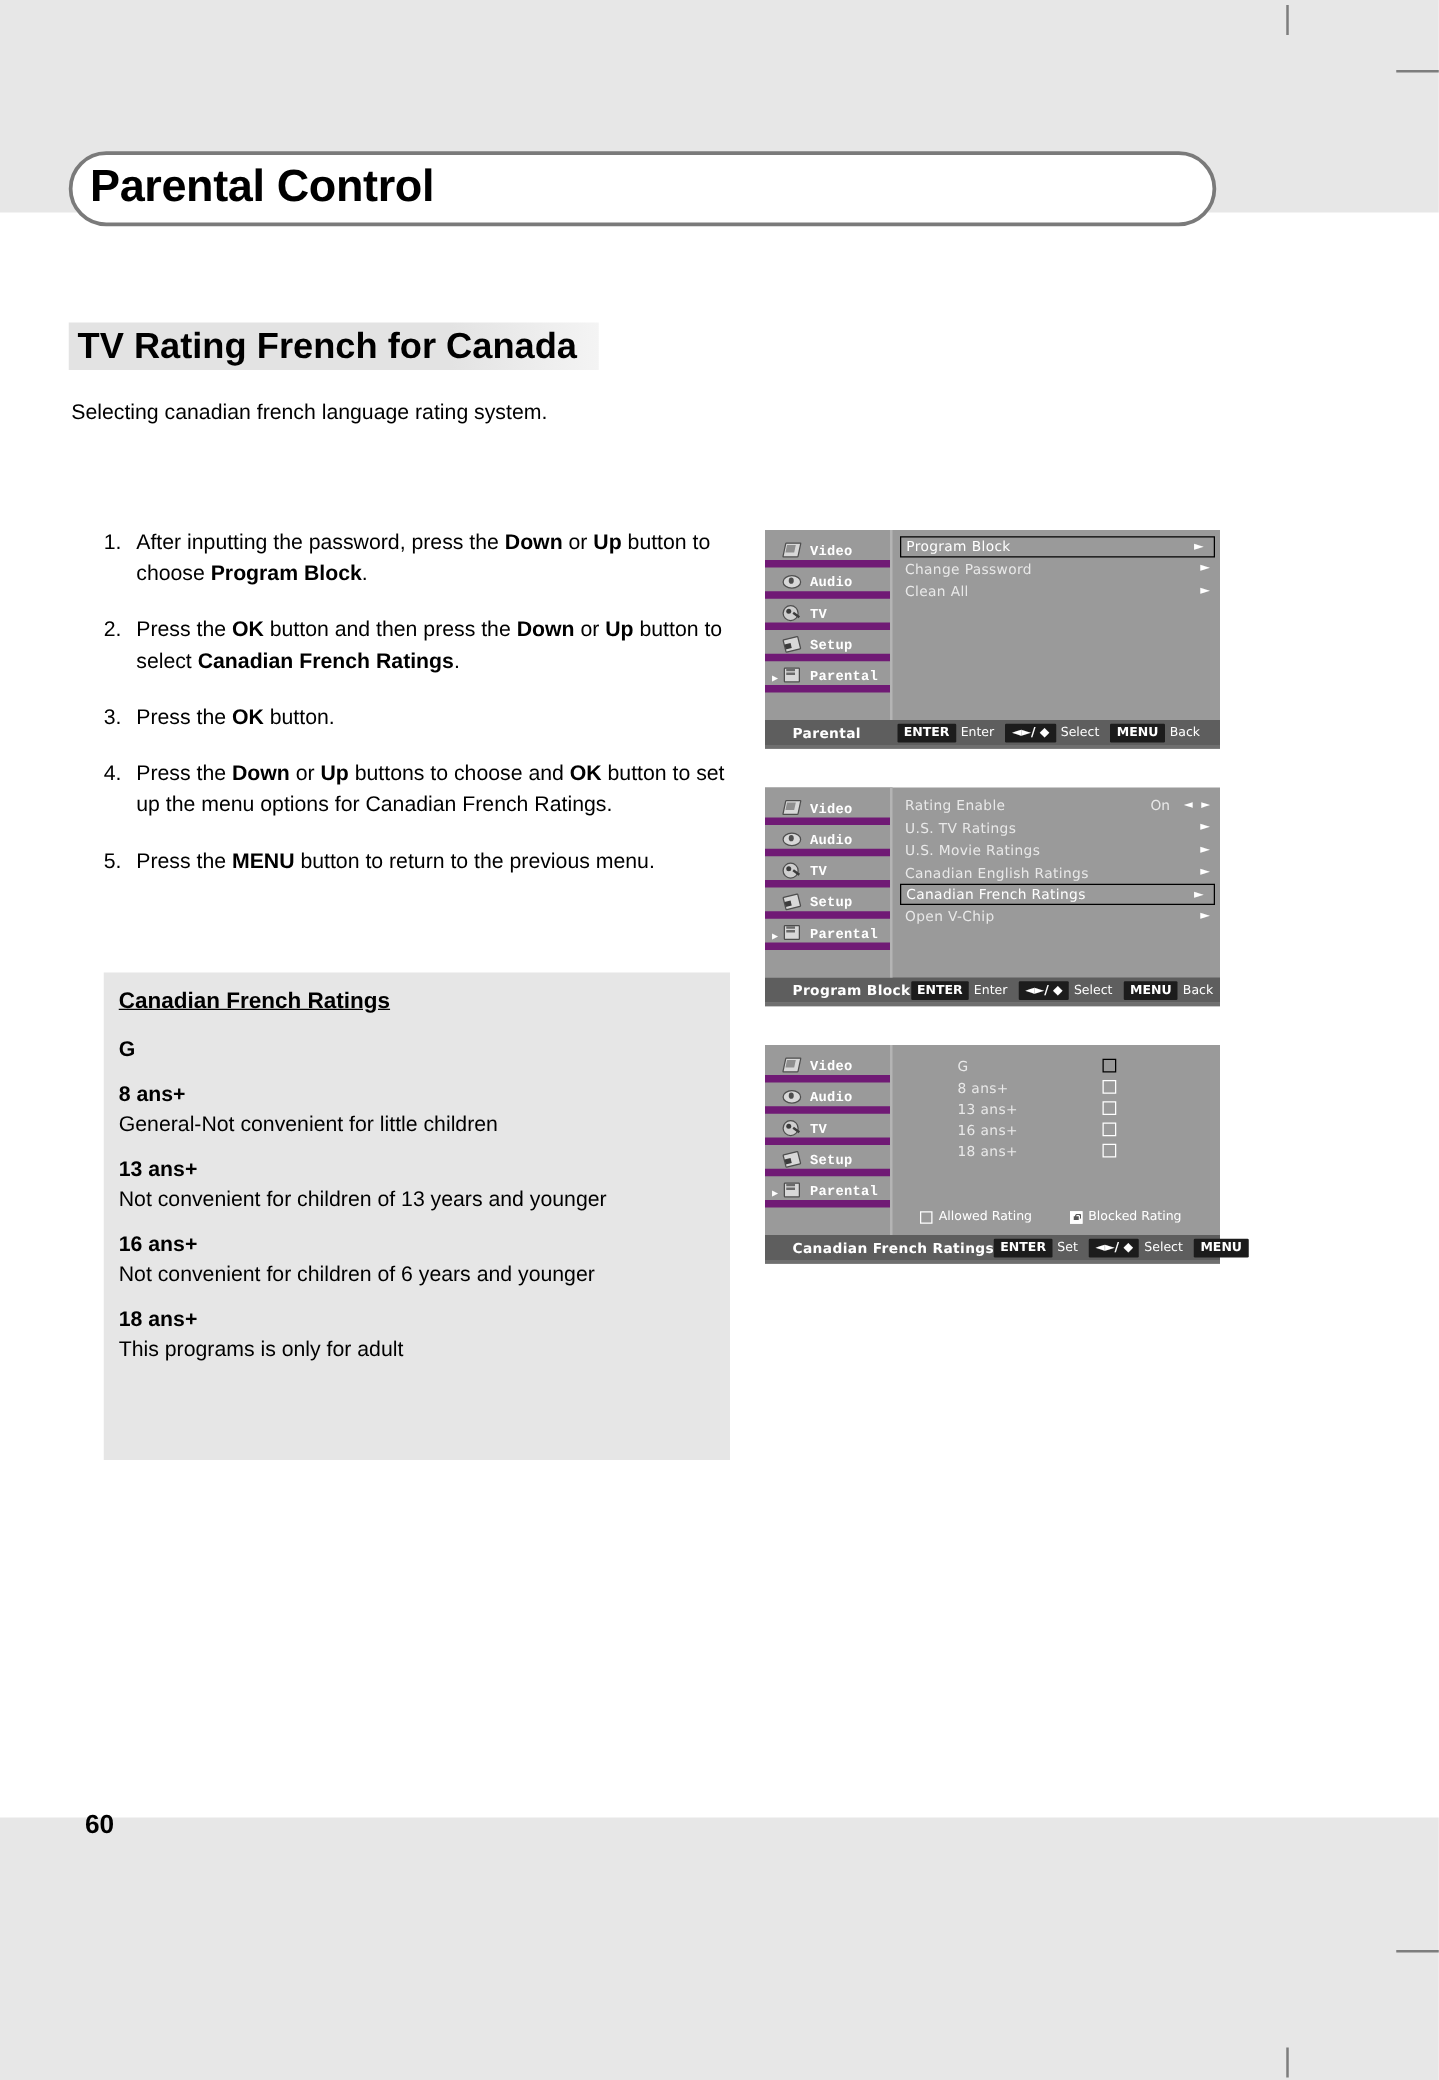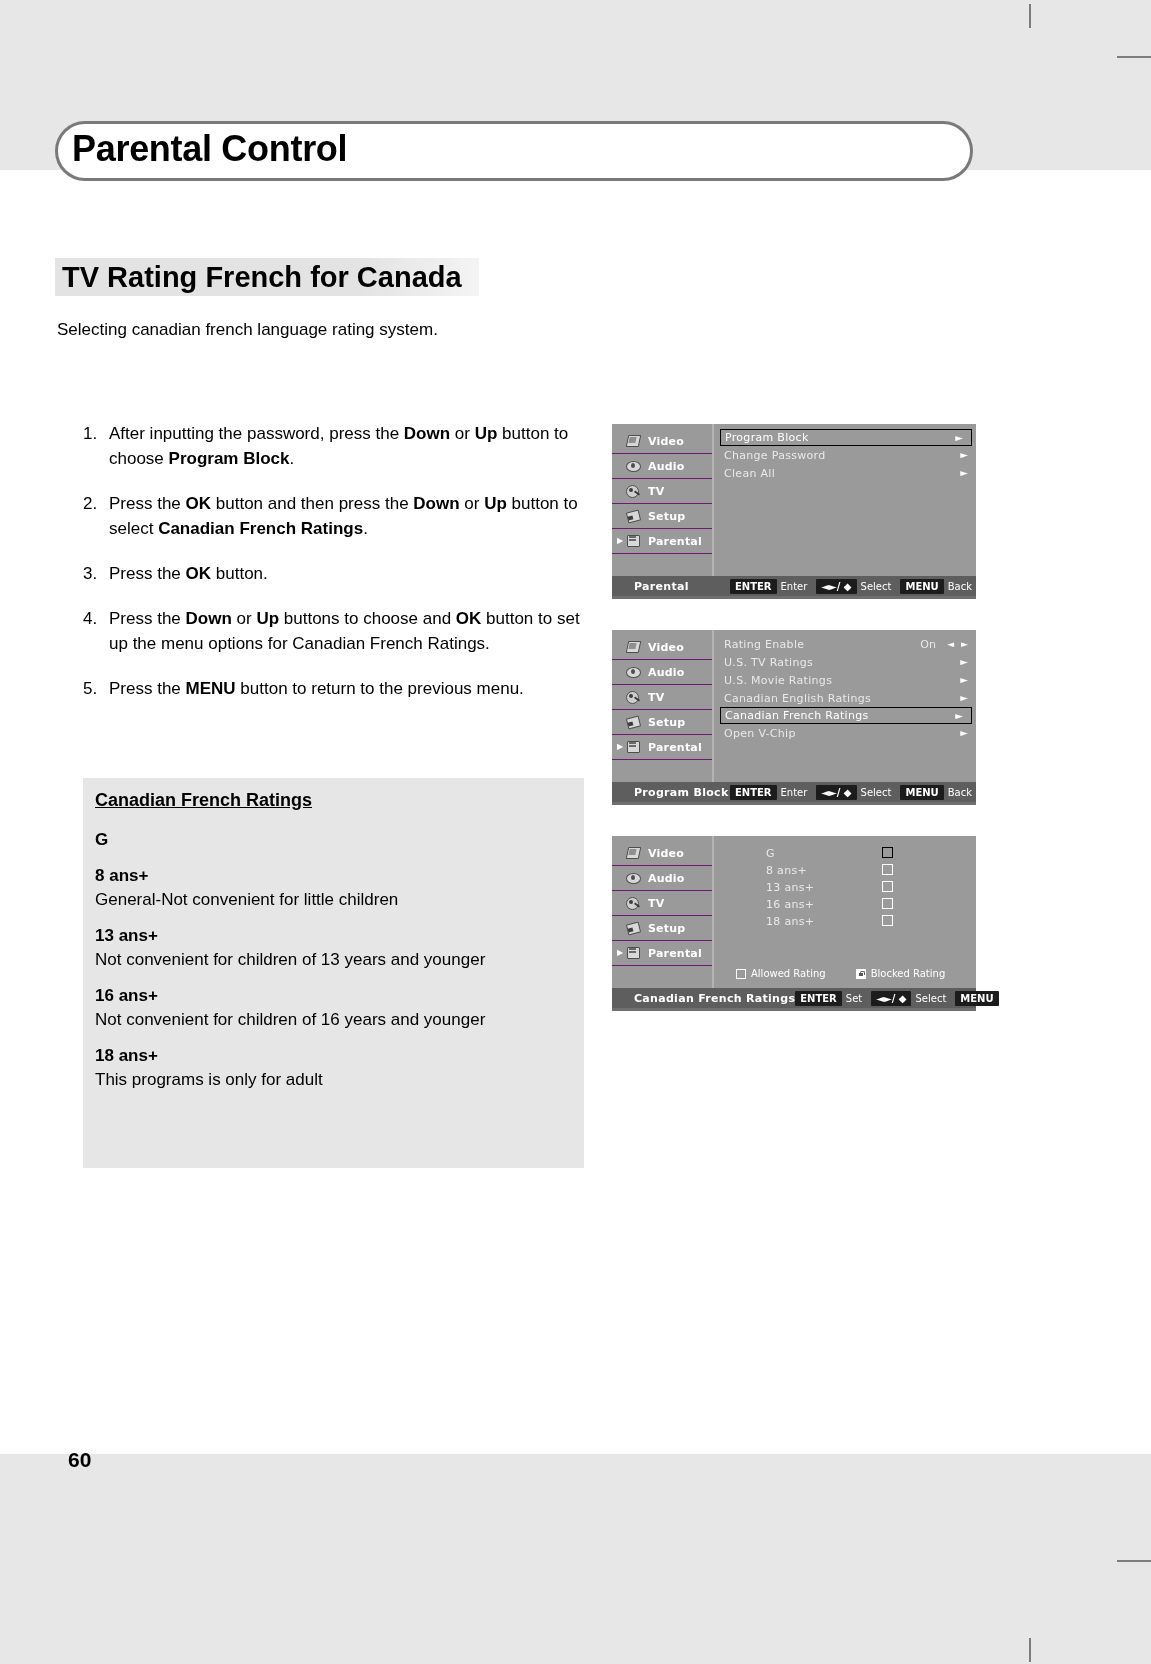--- a/index.html
+++ b/index.html
@@ -104,24 +104,25 @@
   }
   .osd-body{
     display:flex;height:152px;
   }
   .osd-left{
     width:102px;flex:0 0 102px;background:#9a9a9a;
     border-right:2px solid #b4b4b4;
     padding-top:5px;box-sizing:border-box;
   }
   .osd-navitem{
-    height:25px;display:flex;align-items:center;
-    border-bottom:1px solid #701a75;
+    height:25px;display:flex;align-items:flex-end;
+    border-bottom:6px solid #701a75;
     padding-left:3px;box-sizing:border-box;
     position:relative;
+    font-family:Liberation Mono, monospace;
   }
   .osd-navitem .caret{
     width:10px;flex:0 0 10px;font-size:8px;color:#fff;line-height:1;
     text-align:center;
   }
   .osd-ico{
     width:18px;height:16px;flex:0 0 18px;margin-right:5px;
     position:relative;
   }
   .osd-navlabel{
@@ -165,21 +166,21 @@
   }
   .osd-fspacer{flex:1;}
   .key{
     background:#1c1c1c;color:#ffffff;font-size:10px;
     padding:2px 5px;margin-right:4px;border-radius:1px;font-weight:bold;
     white-space:nowrap;
   }
   .keylbl{
     font-size:10px;color:#ffffff;margin-right:9px;white-space:nowrap;
   }
-  .keylbl.last{margin-right:0;text-align:right;}
+  .keylbl.last{margin-right:12px;text-align:right;}
 
   
   .osd-chk-area{
     position:relative;padding-top:9px;
   }
   .chk-row{
     height:17px;display:flex;align-items:center;padding-left:52px;
     position:relative;
   }
   .chk-row .lbl{font-size:11px;color:#e9e9e9;letter-spacing:0.3px;}
@@ -283,21 +284,21 @@
       <div class="rating-item">
         <div class="rating-code">8 ans+</div>
         <div class="rating-desc">General-Not convenient for little children</div>
       </div>
       <div class="rating-item">
         <div class="rating-code">13 ans+</div>
         <div class="rating-desc">Not convenient for children of 13 years and younger</div>
       </div>
       <div class="rating-item">
         <div class="rating-code">16 ans+</div>
-        <div class="rating-desc">Not convenient for children of 16 years and younger</div>
+        <div class="rating-desc">Not convenient for children of 6 years and younger</div>
       </div>
       <div class="rating-item">
         <div class="rating-code">18 ans+</div>
         <div class="rating-desc">This programs is only for adult</div>
       </div>
     </div>
 
   <div class="osd" id="osd1" style="left:612px;top:424px;">
       <div class="osd-body">
         <div class="osd-left">

